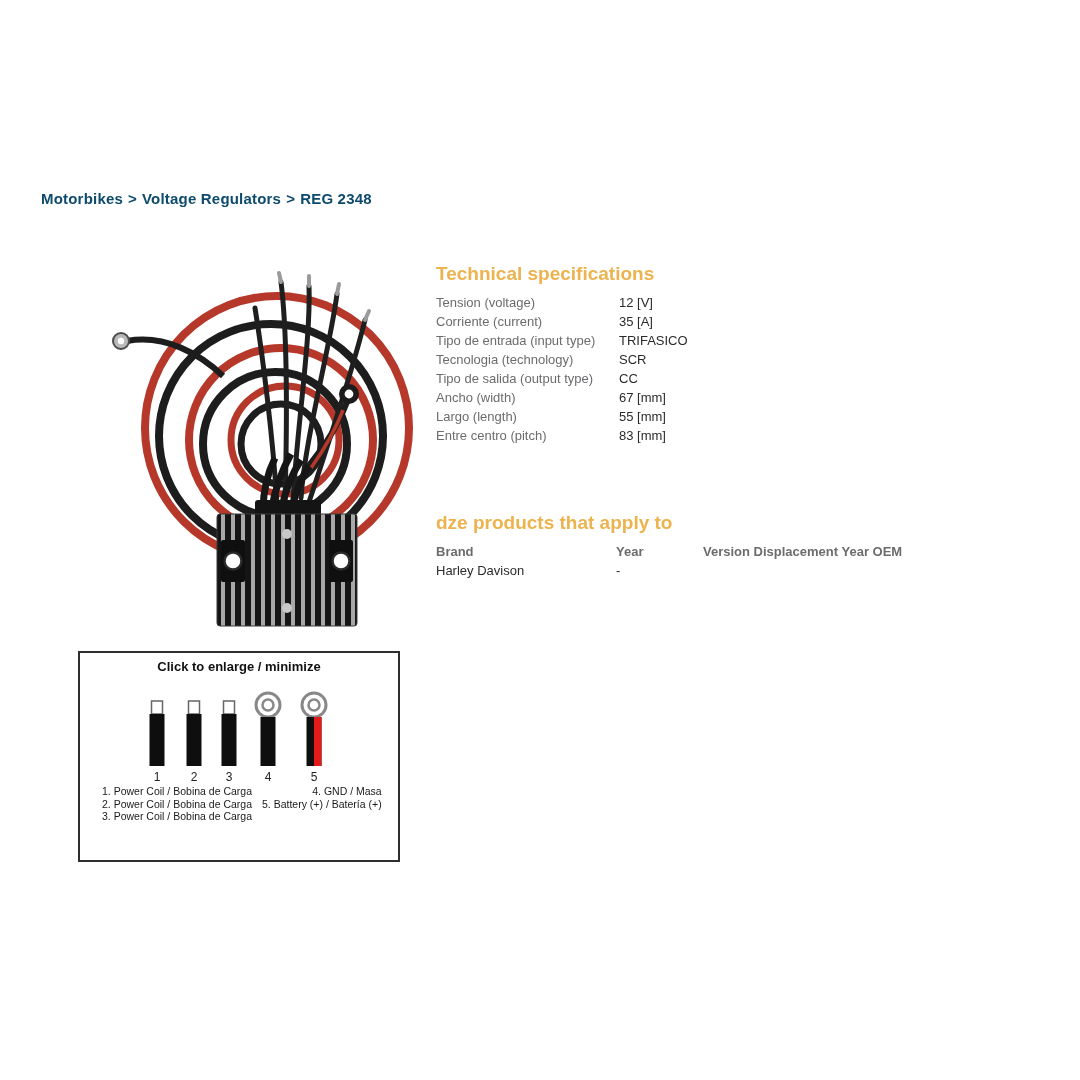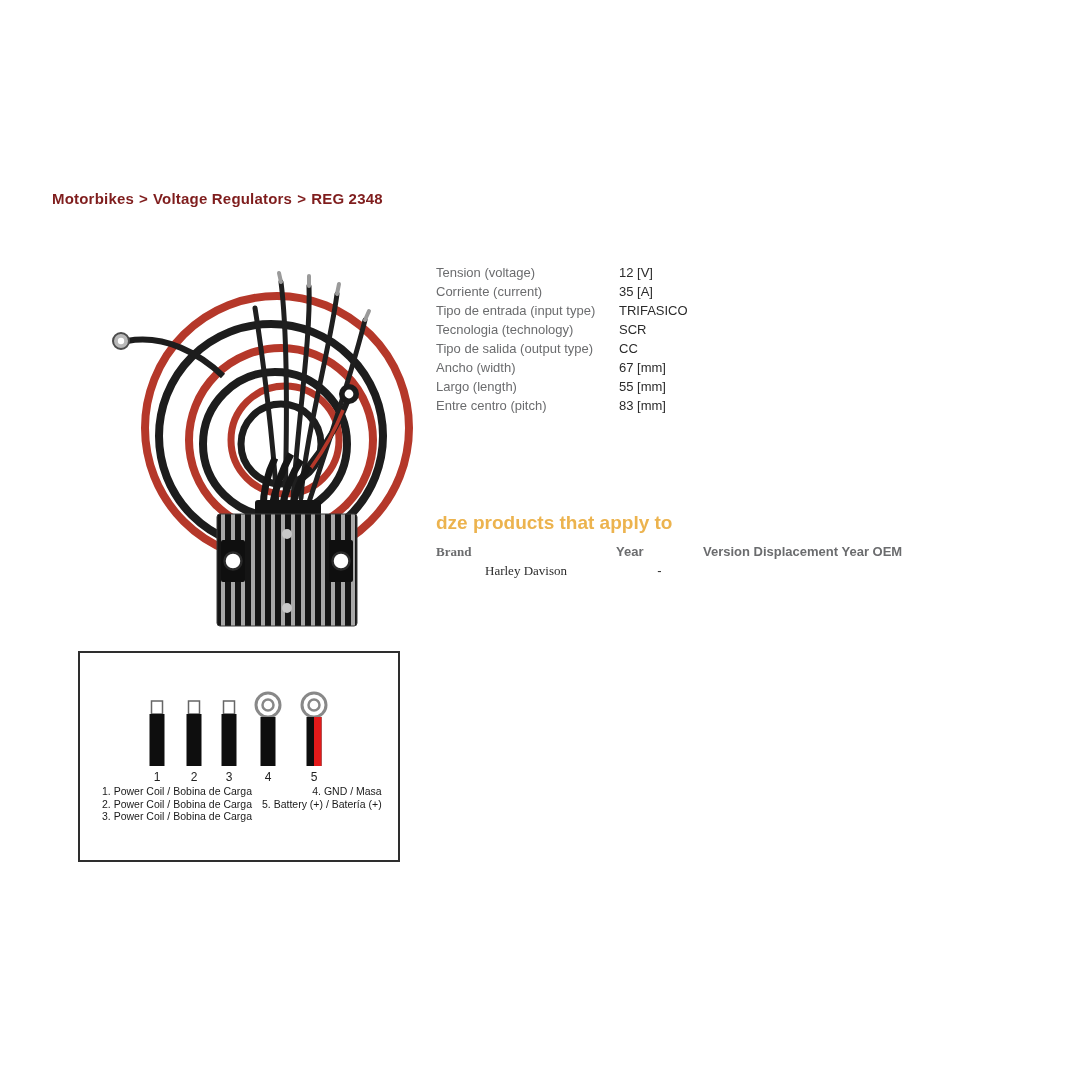--- a/index.html
+++ b/index.html
@@ -2,43 +2,43 @@
 <html><head>
 <meta charset="utf-8">
 <style>
   html,body{margin:0;padding:0;}
   body{
     width:1080px;height:1080px;background:#ffffff;position:relative;
     font-family:"Liberation Sans", sans-serif;color:#333;overflow:hidden;
   }
   
   .breadcrumb{
-    position:absolute;left:52px;top:190px;font-size:15px;font-weight:bold;
-    color:#7f1d1d;letter-spacing:.2px;white-space:nowrap;
+    position:absolute;left:41px;top:190px;font-size:15px;font-weight:bold;
+    color:#0c4a6e;letter-spacing:.2px;white-space:nowrap;
   }
   .breadcrumb span{cursor:pointer;}
   .breadcrumb .sep{margin:0 5px;cursor:default;}
 
   
   .tech{position:absolute;left:436px;top:263px;width:500px;}
   .section-title{
     font-size:19px;font-weight:bold;color:#ecb34e;margin:0 0 8px 0;line-height:22px;
   }
   .spec-row{display:flex;font-size:13px;line-height:19px;}
   .spec-label{width:183px;font-weight:normal;color:#6b6c6e;flex:none;}
   .spec-value{color:#2b2b2b;}
 
   
   .apps{position:absolute;left:436px;top:512px;width:520px;}
   .apps-header,.apps-row{display:flex;font-size:13px;line-height:19px;}
   .apps-header{font-weight:bold;color:#6b6c6e;}
-  .col-brand{width:180px;flex:none;font-family:Liberation Serif, serif;}
+  .col-brand{width:180px;flex:none;}
   .col-model{width:87px;flex:none;}
   .col-version{flex:1;}
-  .apps-row{color:#2b2b2b;text-align:center;}
+  .apps-row{color:#2b2b2b;}
 
   
   .product-photo{position:absolute;left:105px;top:268px;width:330px;height:366px;}
 
   
   .diagram-box{
     position:absolute;left:78px;top:651px;width:322px;height:211px;
     border:2px solid #2e2e2e;box-sizing:border-box;background:#fff;cursor:pointer;
   }
   .diagram-title{
@@ -115,20 +115,21 @@
     <rect x="116" y="272" width="24" height="42" rx="2" fill="#0f0f0f"></rect>
     <rect x="224" y="272" width="24" height="42" rx="2" fill="#0f0f0f"></rect>
     <circle cx="128" cy="293" r="8.5" fill="#ffffff" stroke="#2a2a2a" stroke-width="2.5"></circle>
     <circle cx="236" cy="293" r="8.5" fill="#ffffff" stroke="#2a2a2a" stroke-width="2.5"></circle>
     <circle cx="182" cy="266" r="5" fill="#c9c9c9"></circle>
     <circle cx="182" cy="340" r="5" fill="#c9c9c9"></circle>
   </g>
 </svg>
 
 <section class="tech">
+  <h1 class="section-title">Technical specifications</h1>
   <div class="spec-row">
       <span class="spec-label">Tension (voltage)</span>
       <span class="spec-value">12 [V]</span>
     </div>
   <div class="spec-row">
       <span class="spec-label">Corriente (current)</span>
       <span class="spec-value">35 [A]</span>
     </div>
   <div class="spec-row">
       <span class="spec-label">Tipo de entrada (input type)</span>
@@ -164,20 +165,21 @@
     <span class="col-version">Version Displacement Year OEM</span>
   </div>
   <div class="apps-row">
     <span class="col-brand">Harley Davison</span>
     <span class="col-model">-</span>
     <span class="col-version"></span>
   </div>
 </section>
 
 <div class="diagram-box">
+  <div class="diagram-title">Click to enlarge / minimize</div>
 
   <svg class="pins-svg" width="322" height="96" viewBox="0 0 322 96">
 
     <g>
       <rect x="71.5" y="11" width="11" height="13" fill="#ffffff" stroke="#666" stroke-width="1.5"></rect>
       <rect x="69.5" y="24" width="15" height="52" fill="#0e0e0e"></rect>
       <text class="pin-number" x="77" y="91" text-anchor="middle">1</text>
     </g>
 
     <g>

